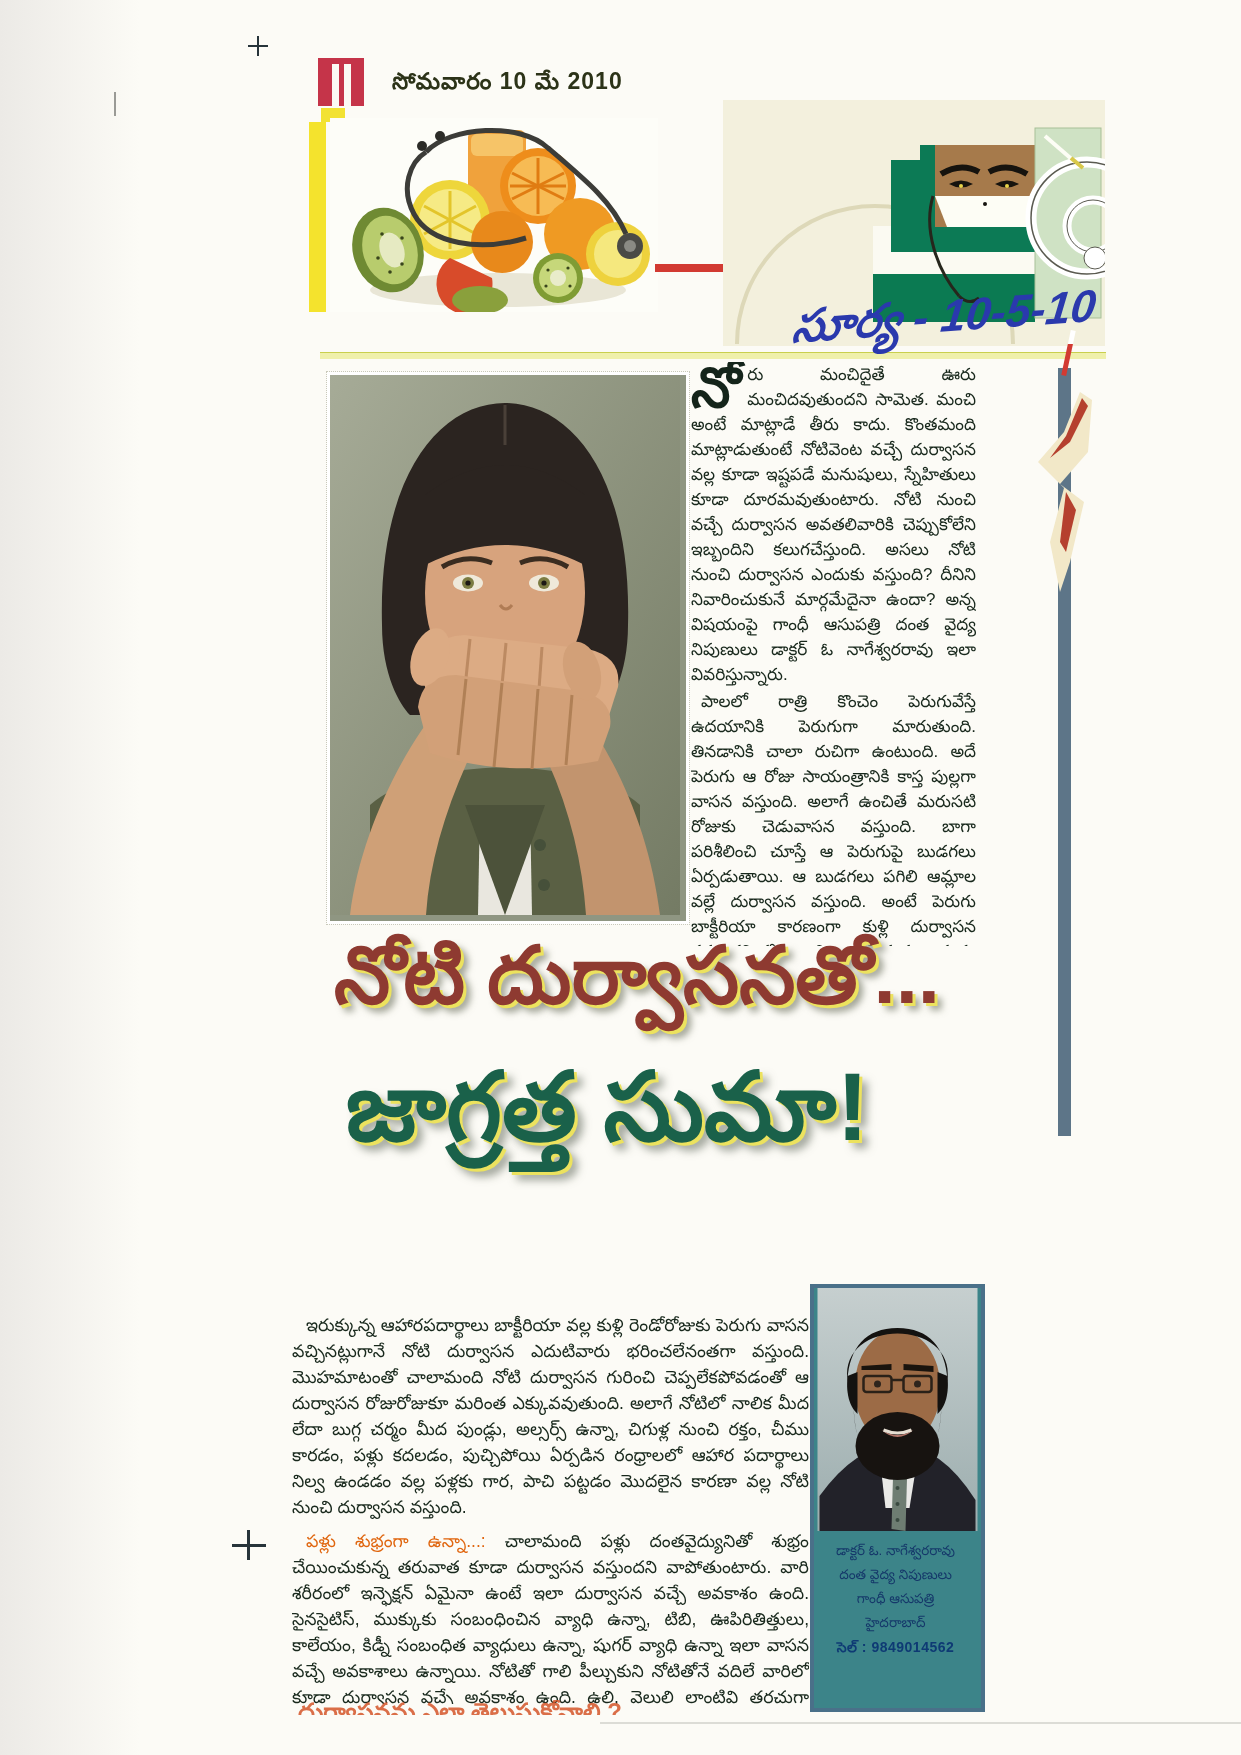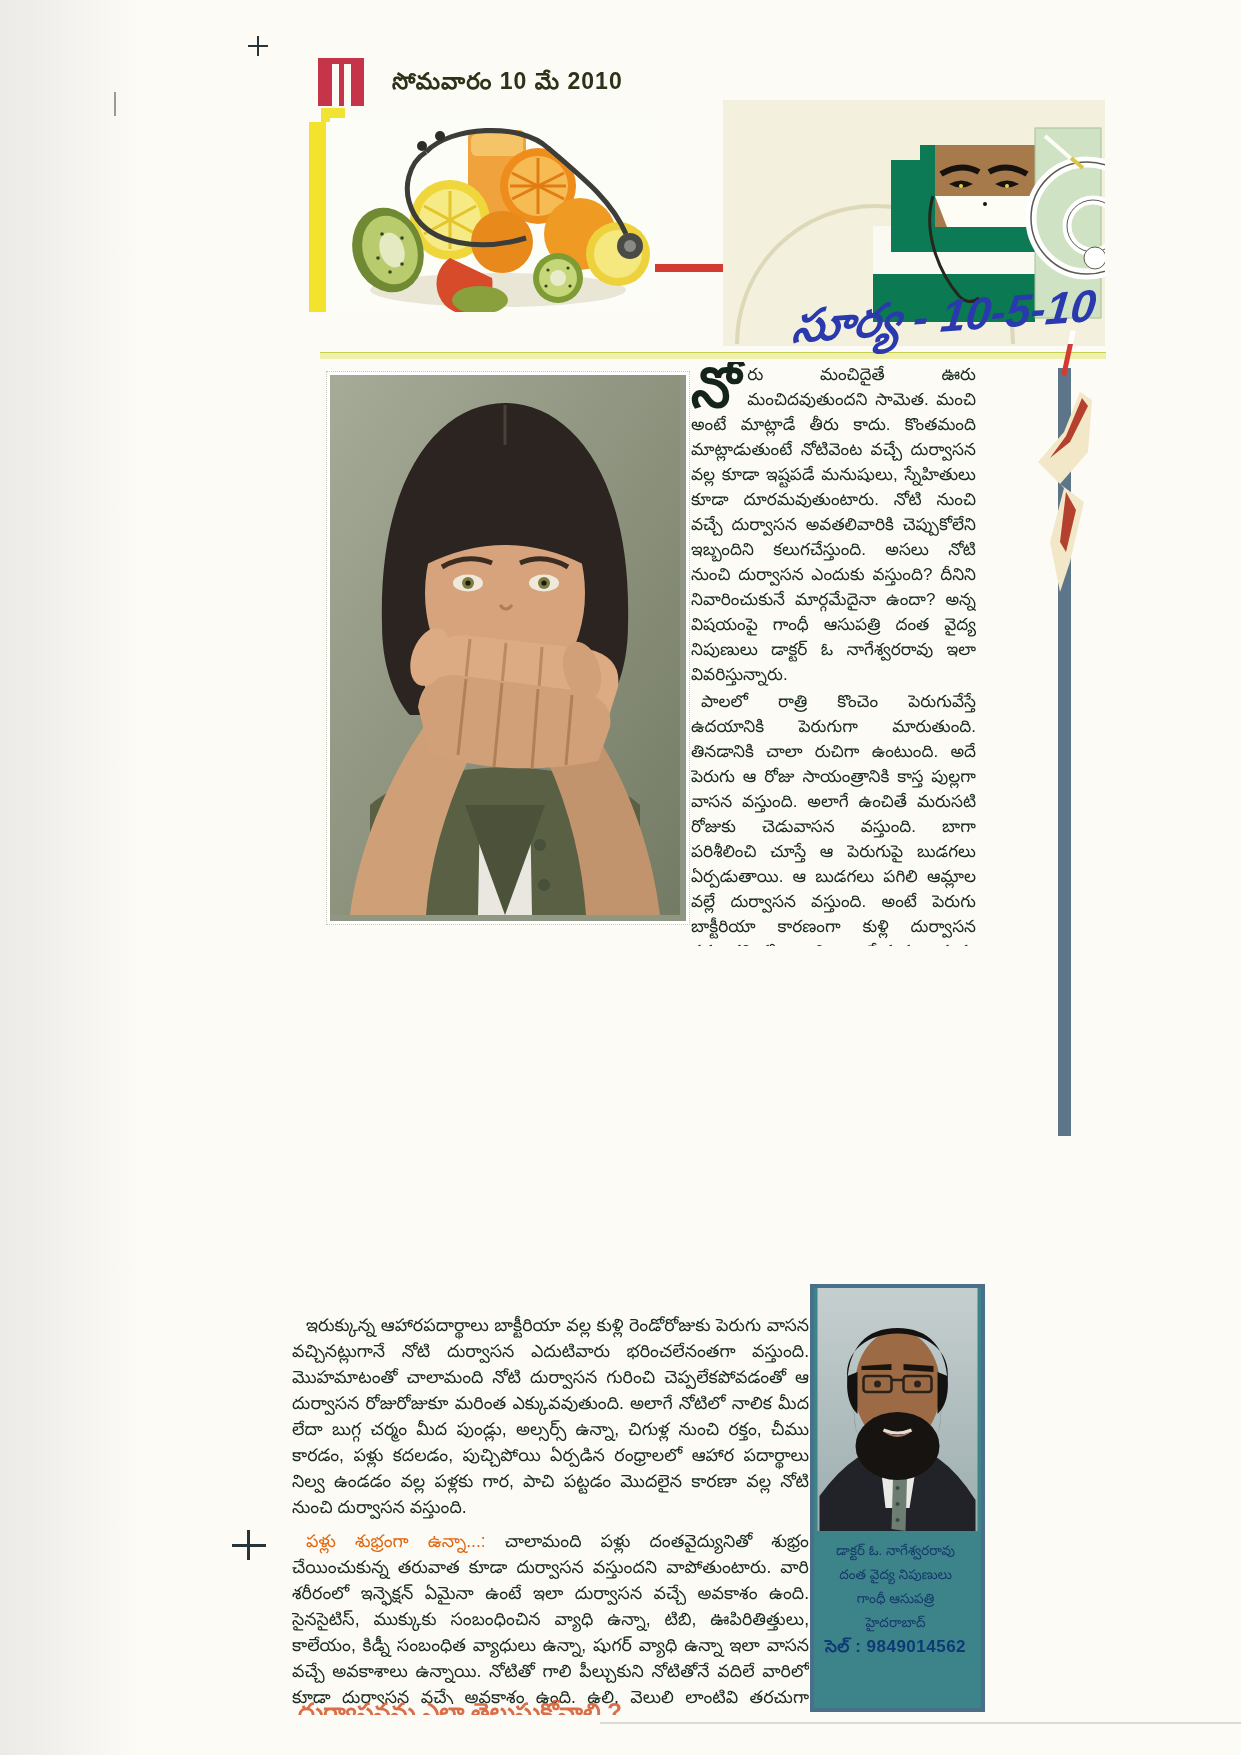--- a/index.html
+++ b/index.html
@@ -55,21 +55,21 @@
   .col-bottom{position:absolute;left:292px;top:1312px;width:517px;height:392px;overflow:hidden;
     font-size:17.5px;line-height:26px;text-align:justify;color:#18281c;}
   .col-bottom p{margin:0 0 8px 0;text-indent:14px;}
   .subhead-run{color:#e0660f;font-weight:normal;}
   .cutoff-line{position:absolute;left:298px;top:1700px;width:430px;height:15px;overflow:hidden;
     font-size:24px;line-height:24px;font-weight:bold;color:#d5562a;opacity:.85;white-space:nowrap;}
   
   .doc-box{position:absolute;left:810px;top:1284px;width:167px;height:420px;border:4px solid #4a7089;background:#3c8489;}
   .doc-photo{width:100%;height:243px;display:block;}
   .doc-caption{padding:8px 4px 4px 0;text-align:center;color:#15386a;font-size:13.5px;line-height:24px;}
-  .doc-caption .phone{font-size:17px;font-weight:bold;color:#0e3a74;letter-spacing:.5px;}
+  .doc-caption .phone{font-size:14px;font-weight:bold;color:#0e3a74;letter-spacing:.5px;}
   .bottom-line{position:absolute;left:600px;top:1722px;width:641px;height:2px;background:#dcdcd6;}
 </style>
 </head>
 <body>
 
 <div class="page">
 
   <div class="edge-shade"></div>
 
   <div class="cross" style="left:248px;top:36px;width:20px;height:20px;">
@@ -237,20 +237,22 @@
       <ellipse cx="100" cy="282" rx="18" ry="30" fill="#dcab84" transform="rotate(20 100 282)"></ellipse>
       <ellipse cx="252" cy="296" rx="18" ry="30" fill="#d2a078" transform="rotate(-16 252 296)"></ellipse>
     </svg>
   </div>
 
   <div class="col-right">
     <p class="first"><span class="dropcap">నో</span><span>రు మంచిదైతే ఊరు మంచిదవుతుందని సామెత. మంచి అంటే మాట్లాడే తీరు కాదు. కొంతమంది మాట్లాడుతుంటే నోటివెంట వచ్చే దుర్వాసన వల్ల కూడా ఇష్టపడే మనుషులు, స్నేహితులు కూడా దూరమవుతుంటారు. నోటి నుంచి వచ్చే దుర్వాసన అవతలివారికి చెప్పుకోలేని ఇబ్బందిని కలుగచేస్తుంది. అసలు నోటి నుంచి దుర్వాసన ఎందుకు వస్తుంది? దీనిని నివారించుకునే మార్గమేదైనా ఉందా? అన్న విషయంపై గాంధీ ఆసుపత్రి దంత వైద్య నిపుణులు డాక్టర్ ఓ నాగేశ్వరరావు ఇలా వివరిస్తున్నారు.</span></p>
     <p>పాలలో రాత్రి కొంచెం పెరుగువేస్తే ఉదయానికి పెరుగుగా మారుతుంది. తినడానికి చాలా రుచిగా ఉంటుంది. అదే పెరుగు ఆ రోజు సాయంత్రానికి కాస్త పుల్లగా వాసన వస్తుంది. అలాగే ఉంచితే మరుసటి రోజుకు చెడువాసన వస్తుంది. బాగా పరిశీలించి చూస్తే ఆ పెరుగుపై బుడగలు ఏర్పడుతాయి. ఆ బుడగలు పగిలి ఆమ్లాల వల్లే దుర్వాసన వస్తుంది. అంటే పెరుగు బాక్టీరియా కారణంగా కుళ్లి దుర్వాసన వస్తుందని గ్రహించాలి. అలాగే మనం ఆహారం తీసుకున్న తరువాత పళ్లు సరిగా శుభ్రం చేసుకోకపోవడం వల్ల పళ్ల మధ్య సందుల్లో</p>
   </div>
 
+  <div class="headline1">నోటి దుర్వాసనతో...</div>
+  <div class="headline2">జాగ్రత్త సుమా!</div>
 
   <div class="col-bottom">
     <p>ఇరుక్కున్న ఆహారపదార్థాలు బాక్టీరియా వల్ల కుళ్లి రెండోరోజుకు పెరుగు వాసన వచ్చినట్లుగానే నోటి దుర్వాసన ఎదుటివారు భరించలేనంతగా వస్తుంది. మొహమాటంతో చాలామంది నోటి దుర్వాసన గురించి చెప్పలేకపోవడంతో ఆ దుర్వాసన రోజురోజుకూ మరింత ఎక్కువవుతుంది. అలాగే నోటిలో నాలిక మీద లేదా బుగ్గ చర్మం మీద పుండ్లు, అల్సర్స్ ఉన్నా, చిగుళ్ల నుంచి రక్తం, చీము కారడం, పళ్లు కదలడం, పుచ్చిపోయి ఏర్పడిన రంధ్రాలలో ఆహార పదార్థాలు నిల్వ ఉండడం వల్ల పళ్లకు గార, పాచి పట్టడం మొదలైన కారణా వల్ల నోటి నుంచి దుర్వాసన వస్తుంది.</p>
     <p><span class="subhead-run">పళ్లు శుభ్రంగా ఉన్నా...:</span><span> చాలామంది పళ్లు దంతవైద్యునితో శుభ్రం చేయించుకున్న తరువాత కూడా దుర్వాసన వస్తుందని వాపోతుంటారు. వారి శరీరంలో ఇన్ఫెక్షన్ ఏమైనా ఉంటే ఇలా దుర్వాసన వచ్చే అవకాశం ఉంది. సైనసైటిస్, ముక్కుకు సంబంధించిన వ్యాధి ఉన్నా, టిబి, ఊపిరితిత్తులు, కాలేయం, కిడ్నీ సంబంధిత వ్యాధులు ఉన్నా, షుగర్ వ్యాధి ఉన్నా ఇలా వాసన వచ్చే అవకాశాలు ఉన్నాయి. నోటితో గాలి పీల్చుకుని నోటితోనే వదిలే వారిలో కూడా దుర్వాసన వచ్చే అవకాశం ఉంది. ఉల్లి, వెల్లుల్లి లాంటివి తరచుగా తినడం ఈ సమస్యకు కారణం.</span></p>
   </div>
 
   <div class="cutoff-line">దుర్వాసనను ఎలా తెలుసుకోవాలి ?</div>
 
   <div class="doc-box">
     <svg class="doc-photo" viewBox="0 0 160 243" xmlns="http://www.w3.org/2000/svg">

